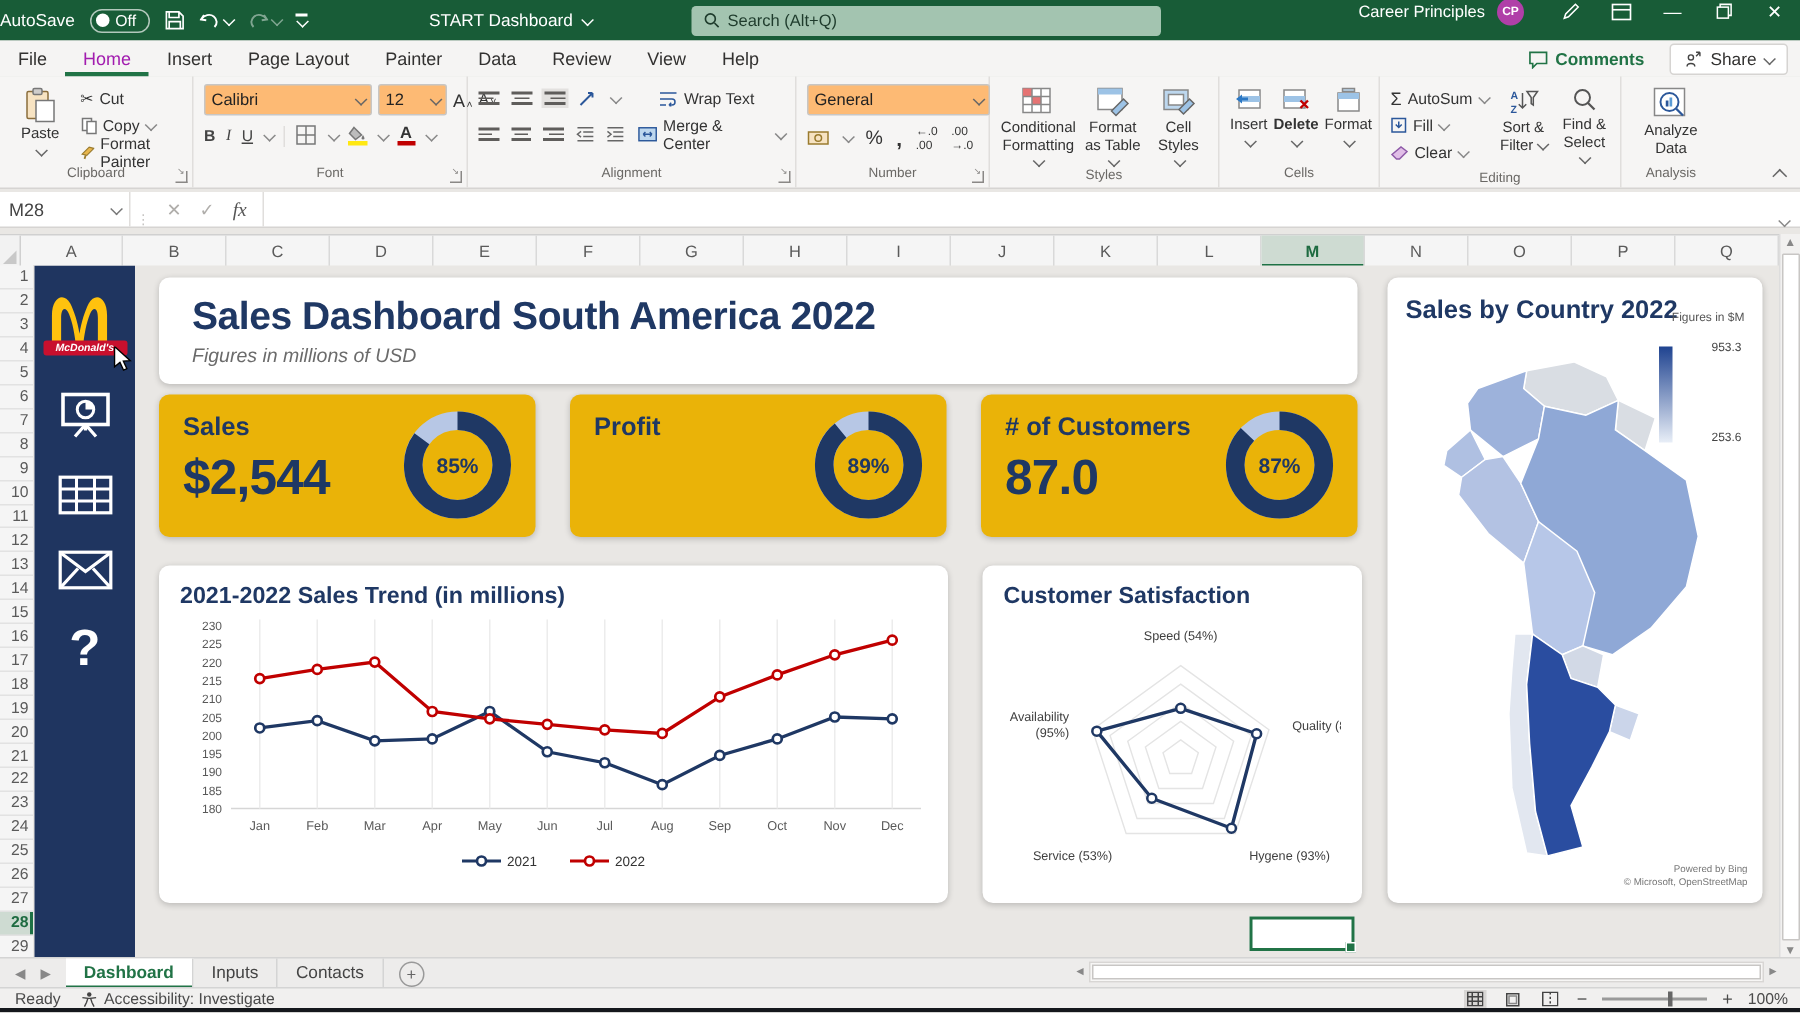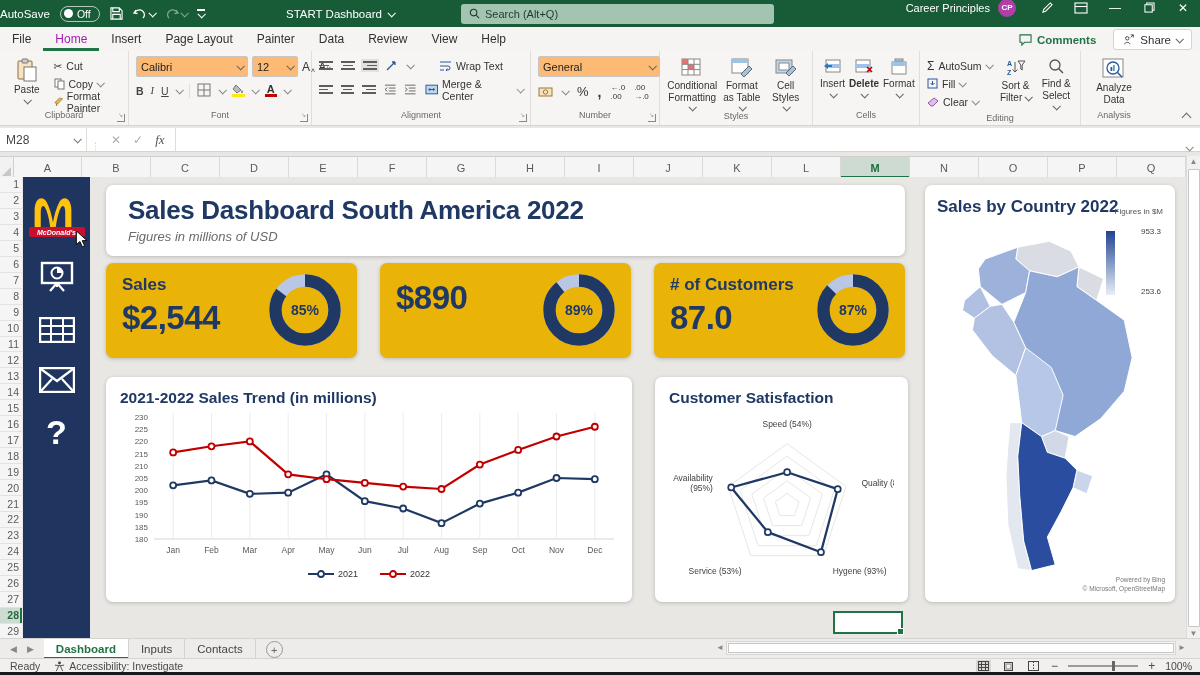--- a/index.html
+++ b/index.html
@@ -675,21 +675,21 @@
           <div class="kpi-value navy">$2,544</div>
           <div class="donut-wrap">
             <svg width="80" height="80" viewBox="0 0 84 84">
               <circle cx="42" cy="42" r="31" fill="none" stroke="#B7C7E5" stroke-width="13"></circle>
               <circle cx="42" cy="42" r="31" fill="none" stroke="#1F3864" stroke-width="13" stroke-dasharray="165.56193284418208 194.77874452256717" transform="rotate(-90 42 42)"></circle>
             </svg>
             <div class="donut-pct">85%</div>
           </div>
         </div>
         <div class="kpi">
-          <div class="kpi-value navy">$890</div>
+          <div class="kpi-label navy">Profit</div>
           <div class="donut-wrap">
             <svg width="80" height="80" viewBox="0 0 84 84">
               <circle cx="42" cy="42" r="31" fill="none" stroke="#B7C7E5" stroke-width="13"></circle>
               <circle cx="42" cy="42" r="31" fill="none" stroke="#1F3864" stroke-width="13" stroke-dasharray="173.3530826250848 194.77874452256717" transform="rotate(-90 42 42)"></circle>
             </svg>
             <div class="donut-pct">89%</div>
           </div>
         </div>
         <div class="kpi">
           <div class="kpi-label navy"># of Customers</div>

